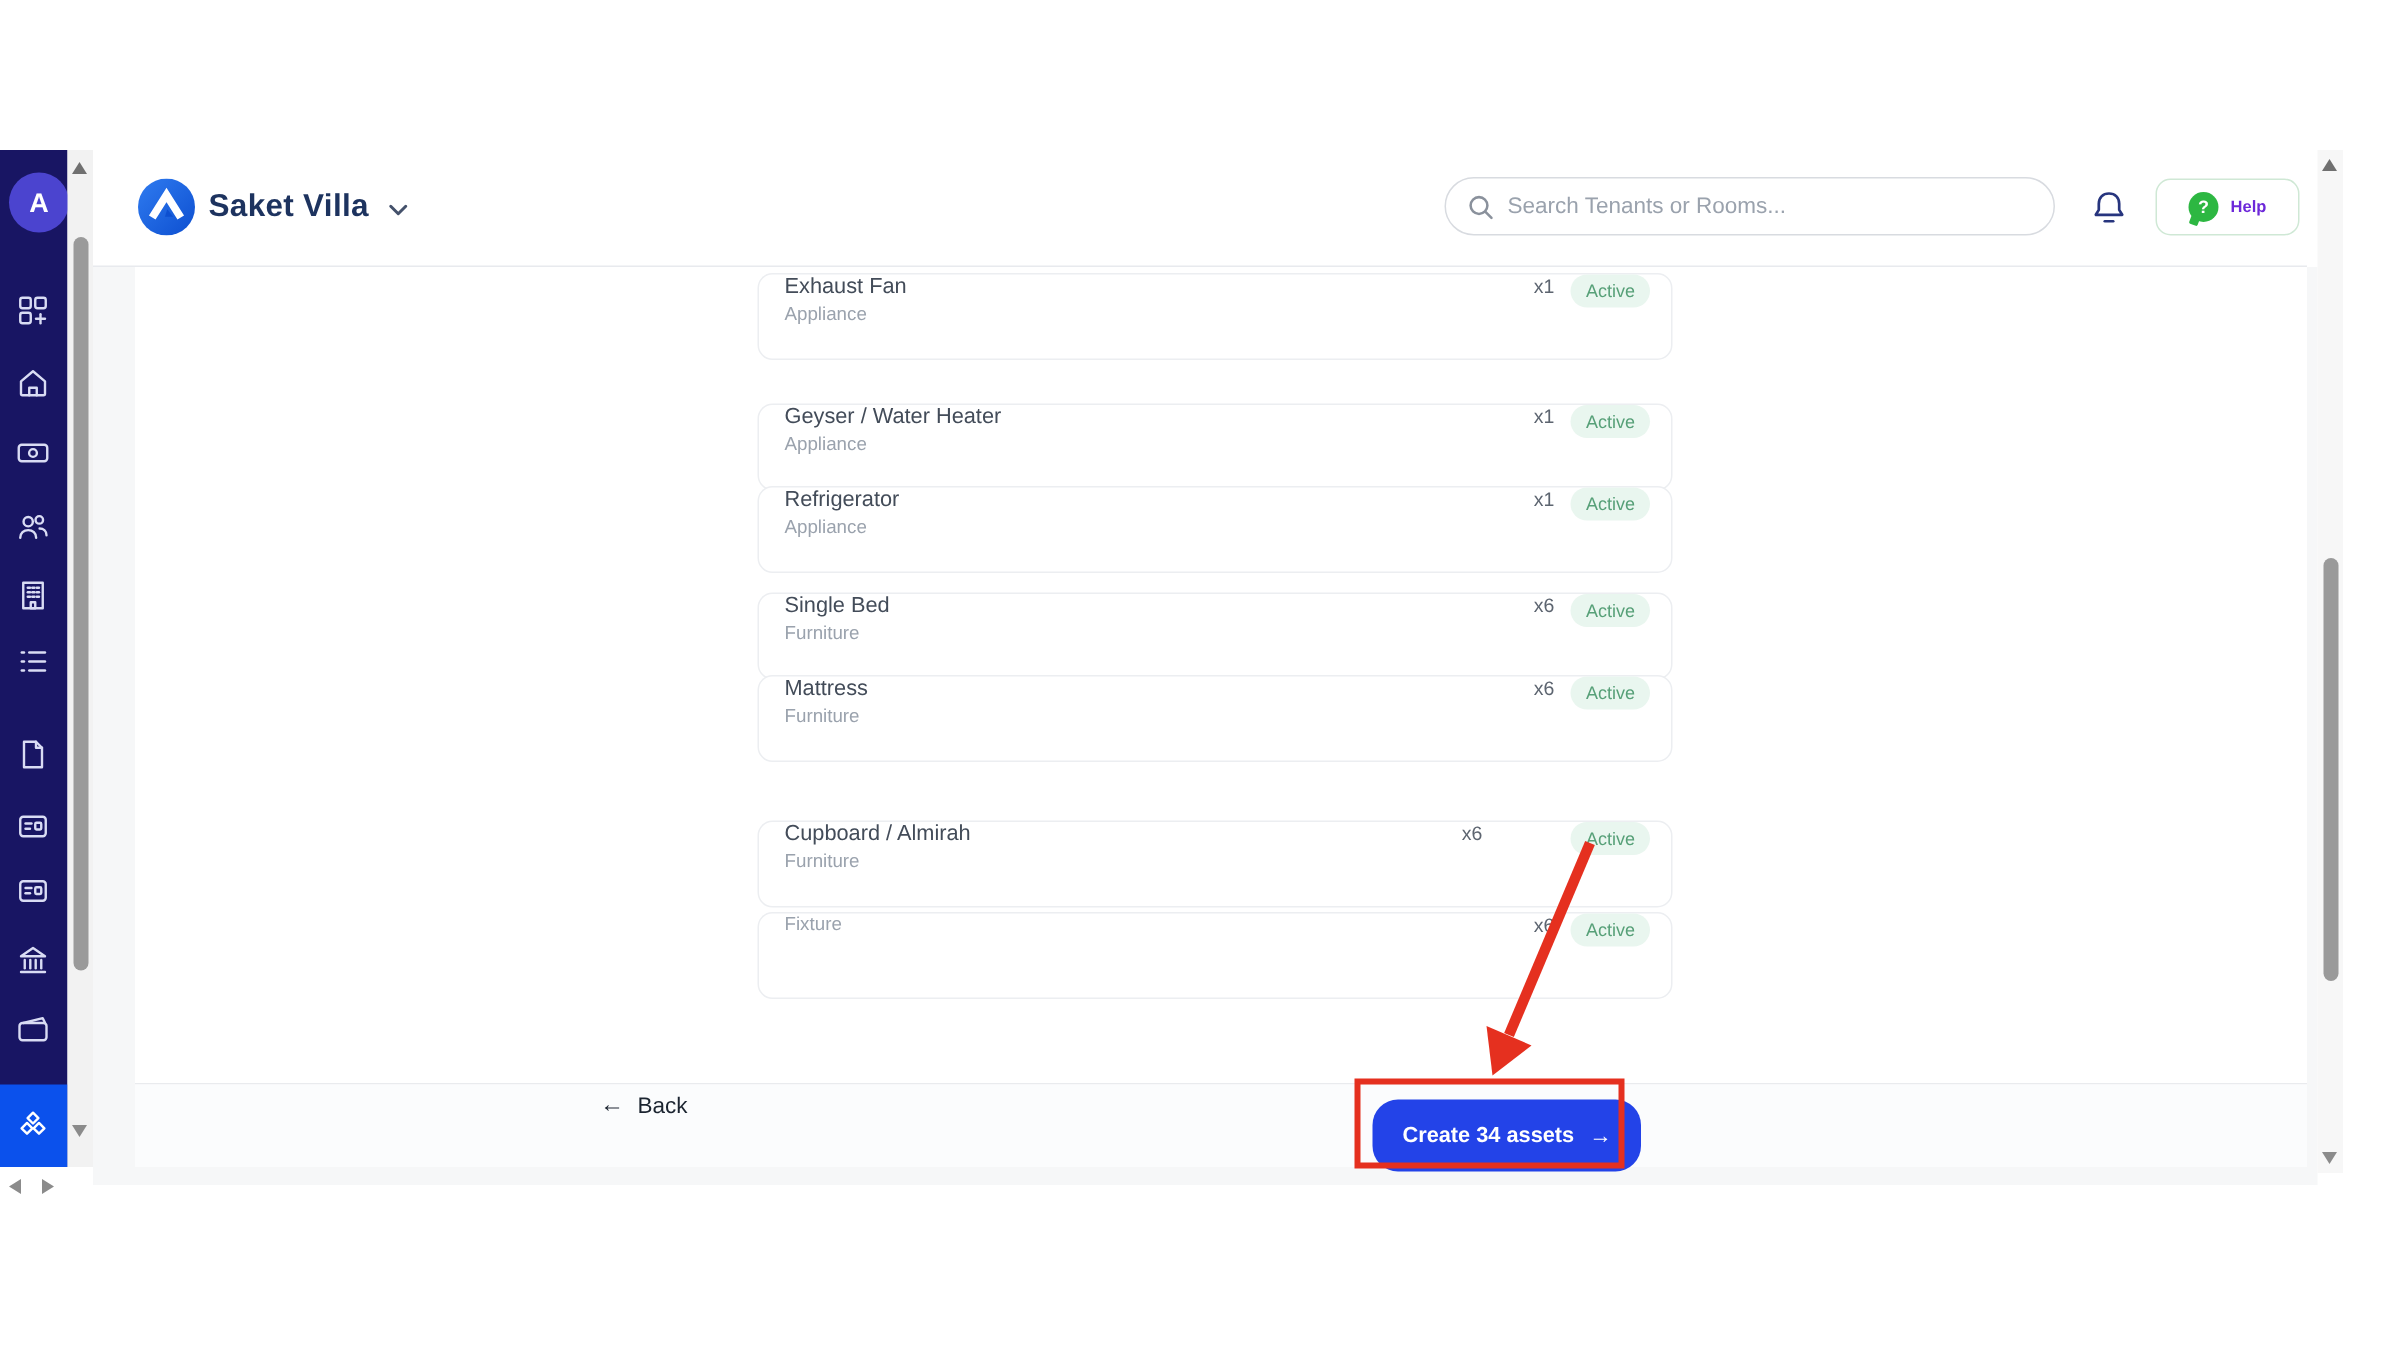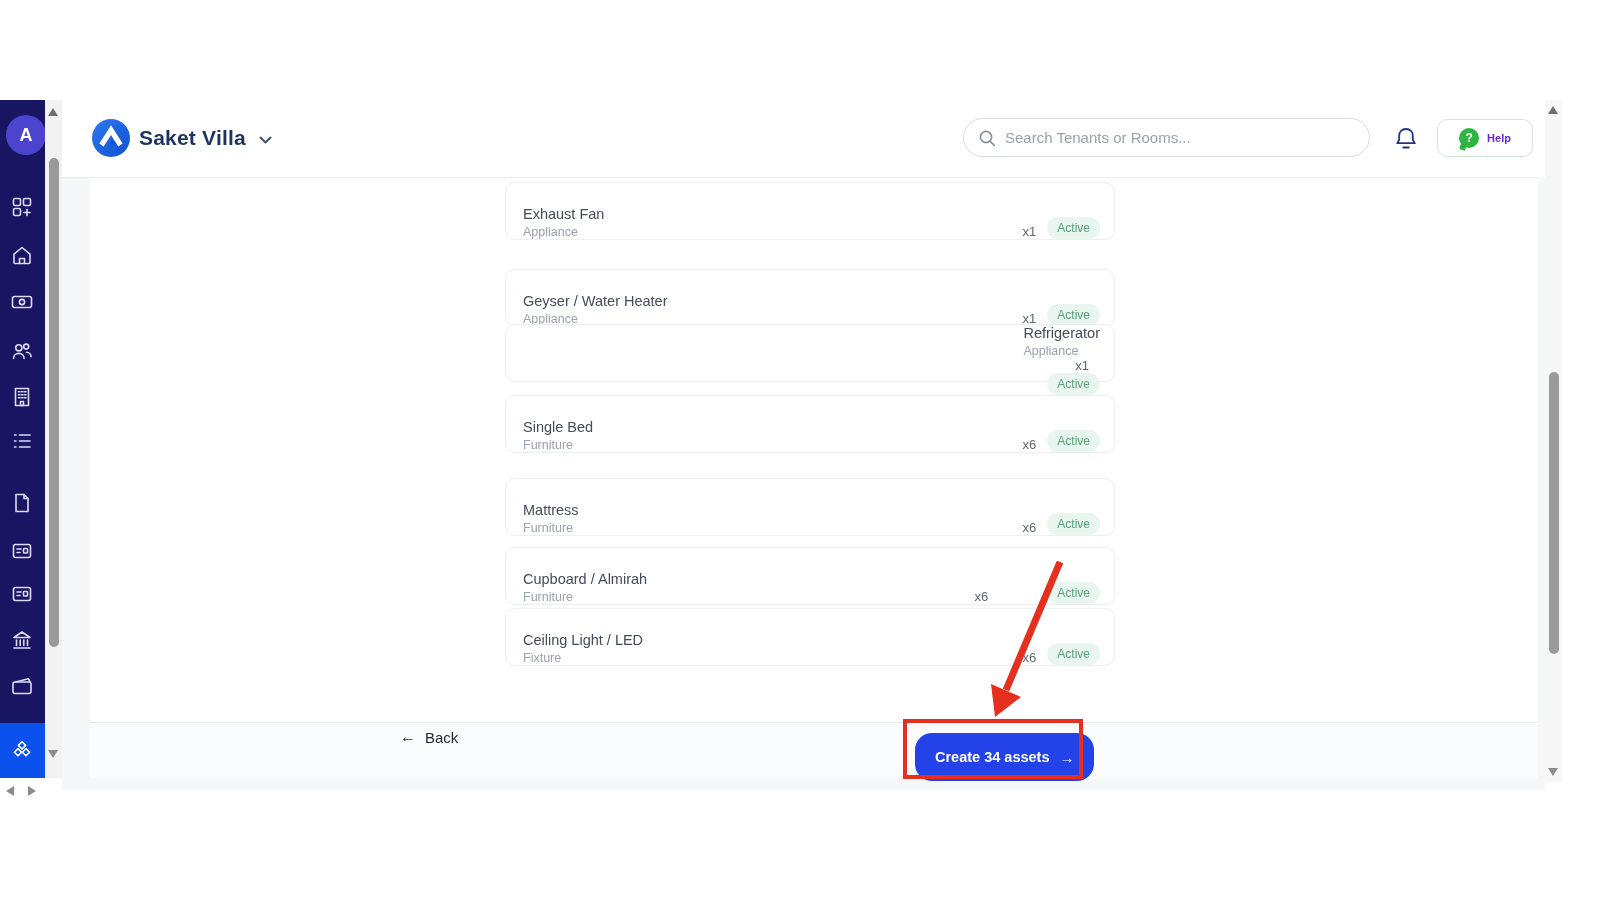--- a/index.html
+++ b/index.html
@@ -37,21 +37,21 @@
   .bell { position:absolute; left:1330px; top:24px; width:28px; height:30px; cursor:pointer; }
   .helpbtn { position:absolute; left:1375px; top:19px; width:96px; height:38px; border:1px solid #cfe8d5; border-radius:10px; background:#fff; display:flex; align-items:center; justify-content:center; gap:8px; cursor:pointer; }
   .help-bubble { position:relative; width:20px; height:20px; border-radius:50%; background:#2db742; color:#fff; font-size:12px; font-weight:700; display:flex; align-items:center; justify-content:center; }
   .help-bubble:after { content:""; position:absolute; left:1px; bottom:-2px; width:6px; height:6px; background:#2db742; transform:rotate(20deg); border-radius:1px; }
   .help-label { font-size:11px; font-weight:600; color:#6d28d9; }
 
   
   .main-bg { position:absolute; left:62px; top:178px; width:1483px; height:612px; background:#f6f7f8; }
   .card { position:absolute; left:90px; top:178px; width:1448px; height:600px; background:#ffffff; }
 
-  .asset-row { position:absolute; left:415px; width:610px; height:58px; background:#fff; border:1px solid #eceef1; border-radius:10px; display:flex; align-items:flex-end; padding:0 14px 0 17px; cursor:pointer; }
+  .asset-row { position:absolute; left:415px; width:610px; height:58px; background:#fff; border:1px solid #eceef1; border-radius:10px; display:flex; align-items:flex-start; padding:0 14px 0 17px; cursor:pointer; }
   .asset-main { display:flex; flex-direction:column; gap:3px; flex:1; }
   .asset-name { font-size:14.5px; color:#434c59; }
   .asset-cat  { font-size:12.5px; color:#9aa2ad; }
   .asset-qty  { font-size:13px; color:#5d6570; margin-right:11px; }
   .badge { background:#e9f6ef; color:#57a078; font-size:12px; padding:4px 10px; border-radius:11px; }
 
   .card-footer-line { position:absolute; left:90px; top:722px; width:1448px; height:1px; background:#e9ebee; }
   .card-footer { position:absolute; left:90px; top:723px; width:1448px; height:55px; background:#fbfcfd; }
   .back-link { position:absolute; left:400px; top:727px; height:20px; display:flex; align-items:center; gap:9px; cursor:pointer; font-size:15px; color:#1b2430; }
   .back-arrow { font-size:16px; color:#1b2430; }
@@ -232,55 +232,54 @@
           <span class="badge">Active</span>
         </div>
         <div class="asset-row" style="top: 75px; margin-top: 16px;">
           <div class="asset-main">
             <span class="asset-name">Geyser / Water Heater</span>
             <span class="asset-cat">Appliance</span>
           </div>
           <span class="asset-qty">x1</span>
           <span class="badge">Active</span>
         </div>
-        <div class="asset-row" style="top: 146px; flex-direction: column;">
+        <div class="asset-row" style="top: 146px;">
           <div class="asset-main">
             <span class="asset-name">Refrigerator</span>
             <span class="asset-cat">Appliance</span>
           </div>
           <span class="asset-qty">x1</span>
           <span class="badge">Active</span>
         </div>
         <div class="asset-row" style="top: 217px;">
           <div class="asset-main">
             <span class="asset-name">Single Bed</span>
             <span class="asset-cat">Furniture</span>
           </div>
           <span class="asset-qty">x6</span>
           <span class="badge">Active</span>
         </div>
-        <div class="asset-row" style="top: 300px;">
+        <div class="asset-row" style="top: 272px;">
           <div class="asset-main">
             <span class="asset-name">Mattress</span>
             <span class="asset-cat">Furniture</span>
           </div>
           <span class="asset-qty">x6</span>
           <span class="badge">Active</span>
         </div>
         <div class="asset-row" style="top: 369px; gap: 48px;">
           <div class="asset-main">
             <span class="asset-name">Cupboard / Almirah</span>
             <span class="asset-cat">Furniture</span>
           </div>
           <span class="asset-qty">x6</span>
           <span class="badge">Active</span>
         </div>
         <div class="asset-row" style="top: 430px;">
           <div class="asset-main">
-            <span class="asset-name">Ceiling Light / LED</span>
             <span class="asset-cat">Fixture</span>
           </div>
           <span class="asset-qty">x6</span>
           <span class="badge">Active</span>
         </div>
       </div>
   </div>
   <div class="card-footer-line"></div>
   <div class="card-footer"></div>
 

